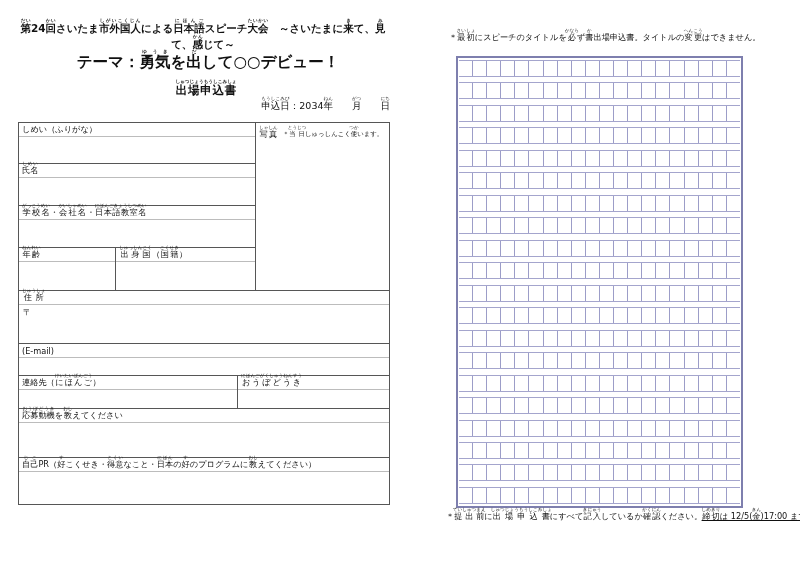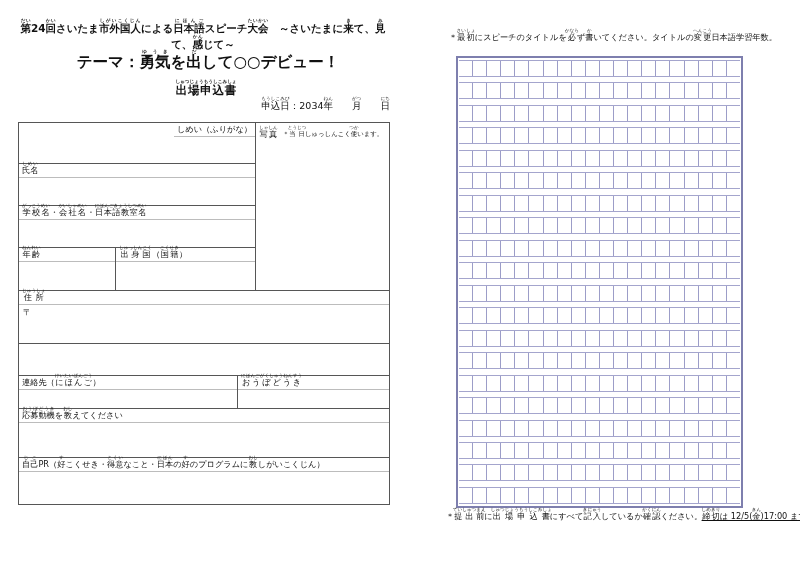--- a/index.html
+++ b/index.html
@@ -27,21 +27,21 @@
   .split{display:flex;flex-direction:row !important;}
   .cell{display:flex;flex-direction:column;box-sizing:border-box;}
   .age-cell{width:97px;border-right:1px solid #565656;}
   .country-cell{flex:1;}
   .contact-cell{width:219px;border-right:1px solid #565656;}
   .study-cell{flex:1;}
   .photo-head{display:flex;align-items:flex-end;}
   .photo-label{font-size:8.2px;font-weight:normal;}
   .photo-note{font-size:6.4px;margin-left:5px;padding-bottom:1px;}
   .postal{font-size:8.5px;padding:2px 4px;}
-  .r1{height:41px;align-items:flex-end;} .r2{height:42px;} .r3{height:42px;} .r4{flex:1;}
+  .r1{height:41px;} .r2{height:42px;} .r3{height:42px;} .r4{flex:1;}
   .r5{height:53px;} .r6{height:32px;} .r7{height:33px;} .r8{height:49px;} .r9{flex:1;}
 
   
   .note-top{left:449px;top:28px;width:345px;font-size:8.2px;white-space:nowrap;}
   .note-bottom{left:446px;top:507px;width:352px;font-size:8.2px;white-space:nowrap;}
   .ms-grid{left:456px;top:56px;width:287px;height:452px;border:2px solid #7e7fae;box-sizing:border-box;display:flex;flex-direction:column;justify-content:space-between;padding:2px 1px;background:#fff;}
   .grid-row{height:17px;box-sizing:border-box;border-top:1px solid #a4a5cd;border-bottom:1px solid #a4a5cd;display:flex;}
   .grid-cell{flex:1;box-sizing:border-box;border-right:1px solid #9c9dc8;}
   .grid-cell:last-child{border-right:none;}
 </style>
@@ -105,20 +105,21 @@
   <div class="frow r5 bdark">
     <div class="field-label">
         <ruby><span>住所</span><rt>じゅうしょ</rt></ruby>
       </div>
     <div class="field-input">
       <div class="postal">〒</div>
     </div>
   </div>
 
   <div class="frow r6 bdark">
+    <div class="field-label">(E-mail)</div>
     <div class="field-input"></div>
   </div>
 
   <div class="frow r7 split bdark">
     <div class="cell contact-cell">
       <div class="field-label">
           <span>連絡先（</span>
           <ruby><span>にほんご</span><rt>けいたいばんごう</rt></ruby>
           <span>）</span>
         </div>
@@ -148,27 +149,27 @@
         <span>PR（</span>
         <ruby><span>好</span><rt>す</rt></ruby>
         <span>こくせき・</span>
         <ruby><span>得意</span><rt>とくい</rt></ruby>
         <span>なこと・</span>
         <ruby><span>日本</span><rt>にほん</rt></ruby>
         <span>の</span>
         <ruby><span>好</span><rt>す</rt></ruby>
         <span>のプログラムに</span>
         <ruby><span>教</span><rt>おし</rt></ruby>
-        <span>しがいこくじん）</span>
+        <span>えてください）</span>
       </div>
     <div class="field-input"></div>
   </div>
 </div>
 
-<div class="abs note-top"><span>＊</span><ruby><span>最初</span><rt>さいしょ</rt></ruby><span>にスピーチのタイトルを</span><ruby><span>必</span><rt>かなら</rt></ruby><span>ず</span><ruby><span>書</span><rt>か</rt></ruby><span>いてください。タイトルの</span><ruby><span>変更</span><rt>へんこう</rt></ruby><span>日本語学習年数。</span></div>
+<div class="abs note-top"><span>＊</span><ruby><span>最初</span><rt>さいしょ</rt></ruby><span>にスピーチのタイトルを</span><ruby><span>必</span><rt>かなら</rt></ruby><span>ず</span><ruby><span>書</span><rt>か</rt></ruby><span>出場申込書。タイトルの</span><ruby><span>変更</span><rt>へんこう</rt></ruby><span>はできません。</span></div>
 
 <div class="abs ms-grid" style="border-color: rgb(126, 127, 174);">
     <div class="grid-row" style="border-top-color: rgb(164, 165, 205); border-bottom-color: rgb(164, 165, 205);">
       <div class="grid-cell"></div>
       <div class="grid-cell"></div>
       <div class="grid-cell"></div>
       <div class="grid-cell"></div>
       <div class="grid-cell"></div>
       <div class="grid-cell"></div>
       <div class="grid-cell"></div>

